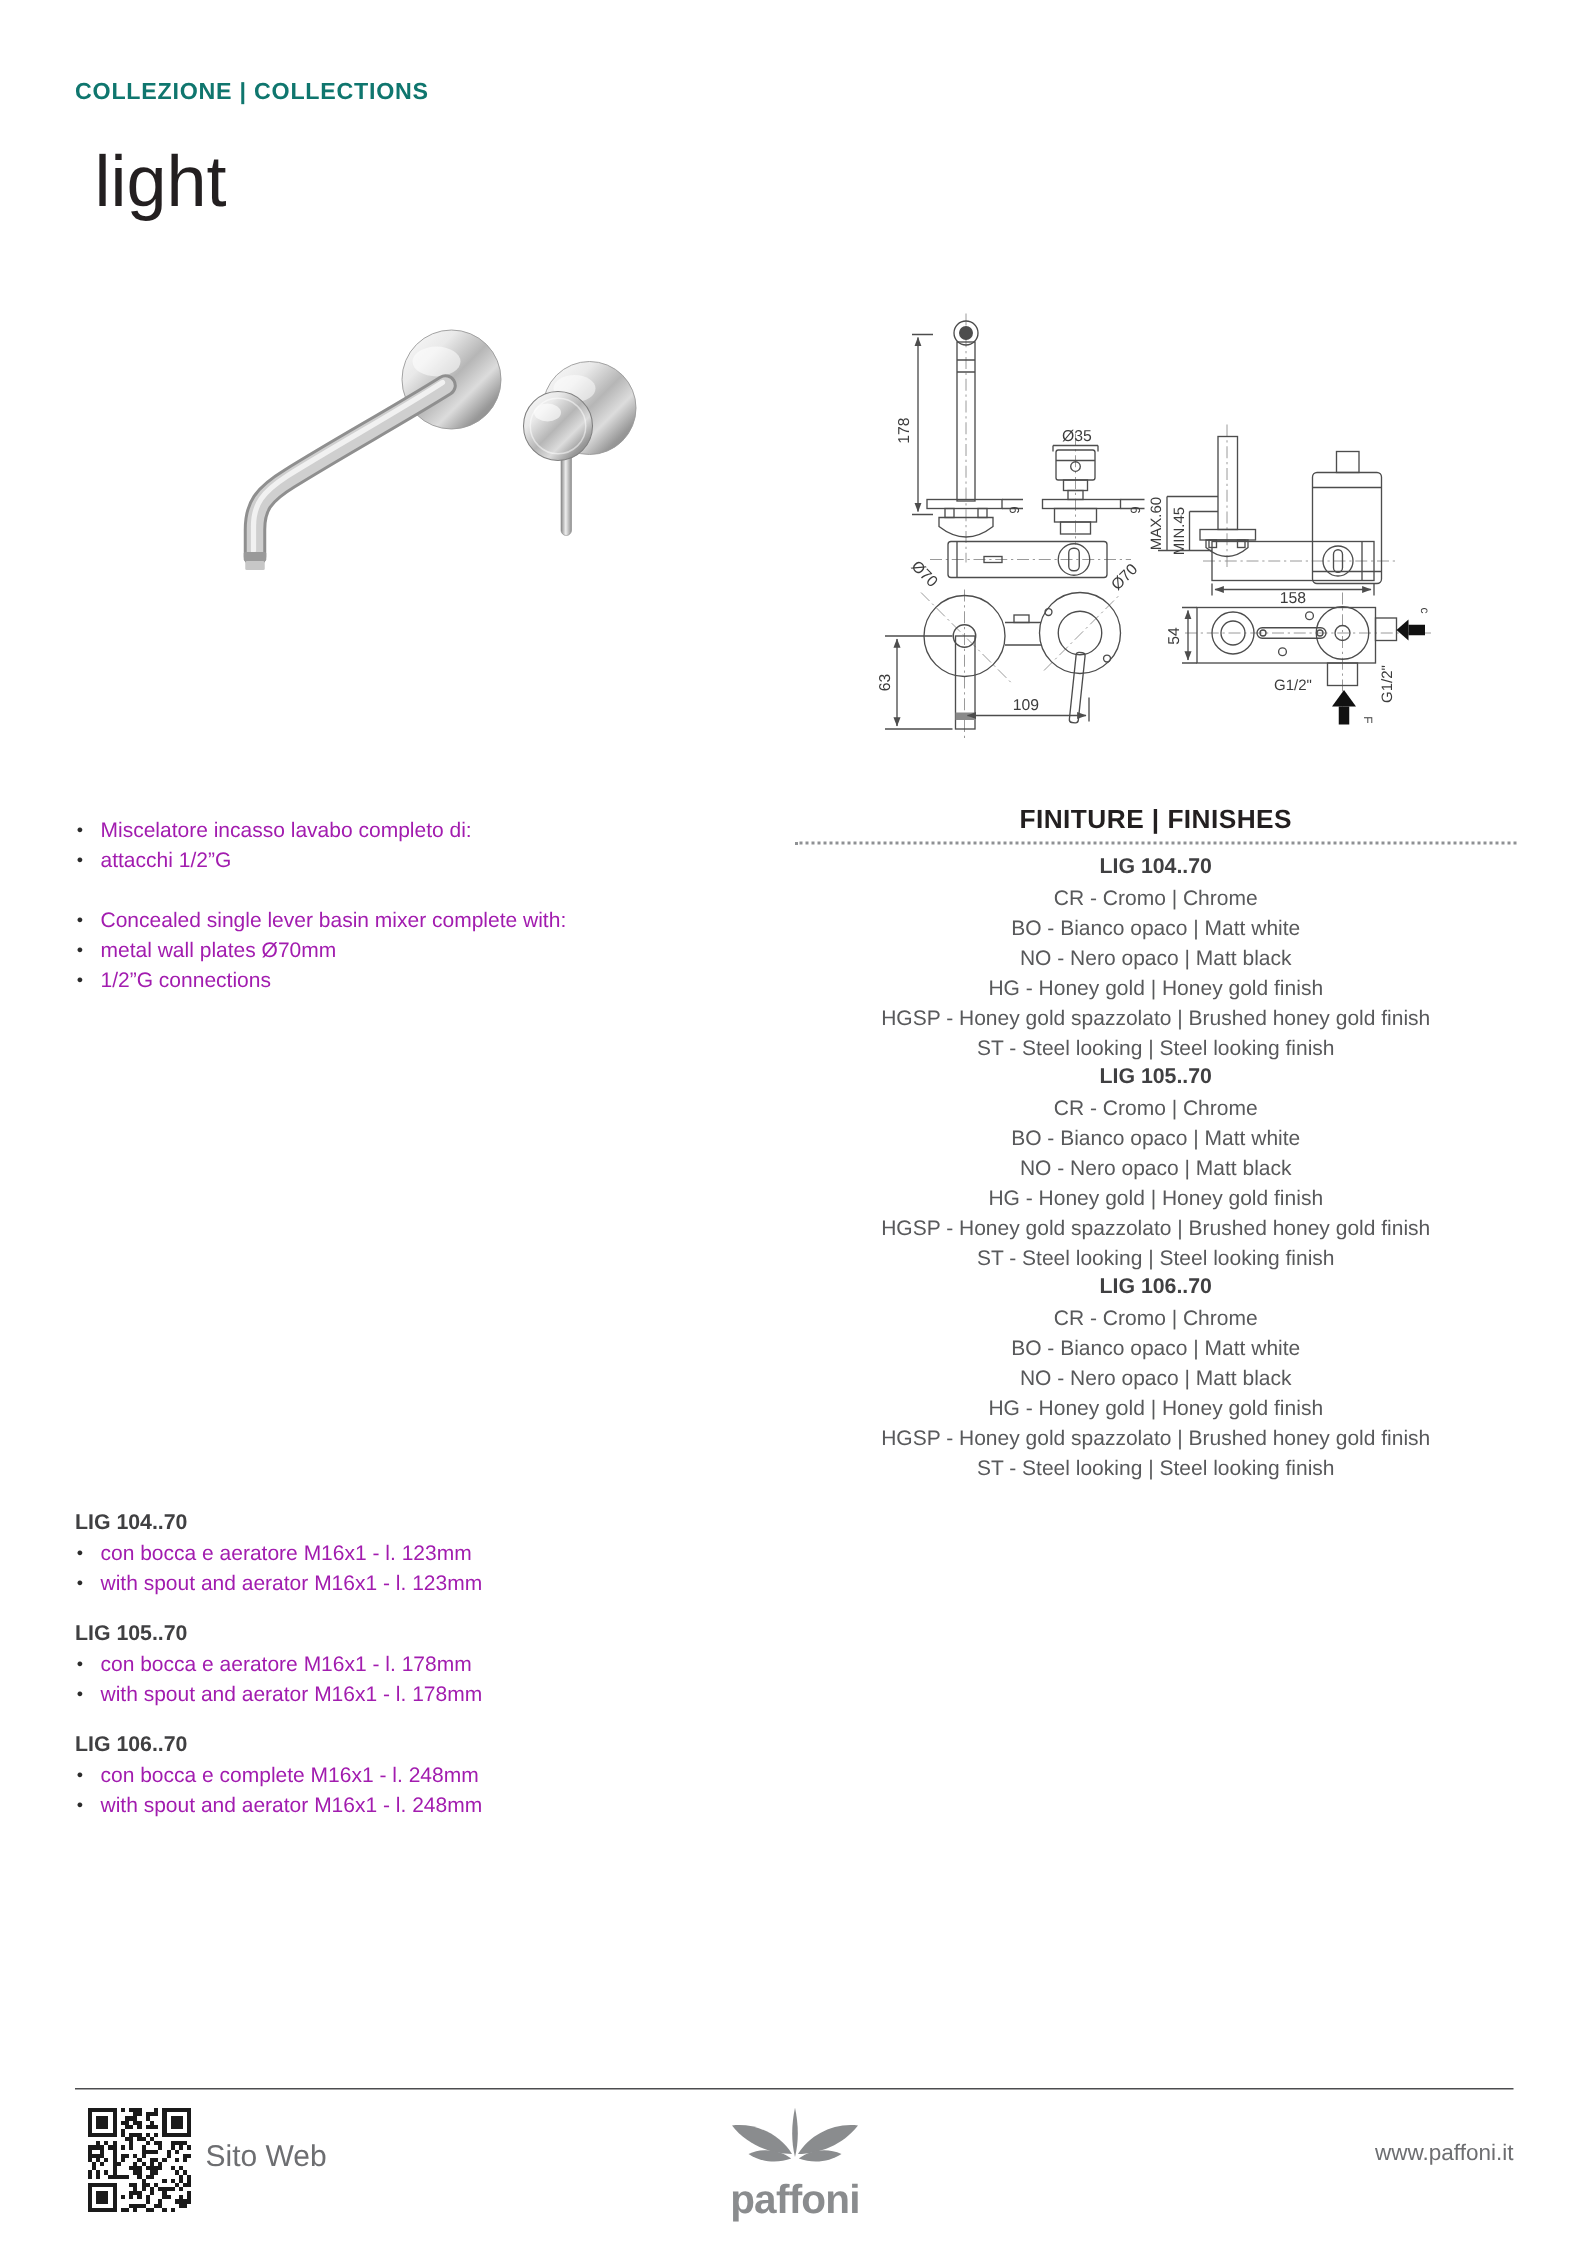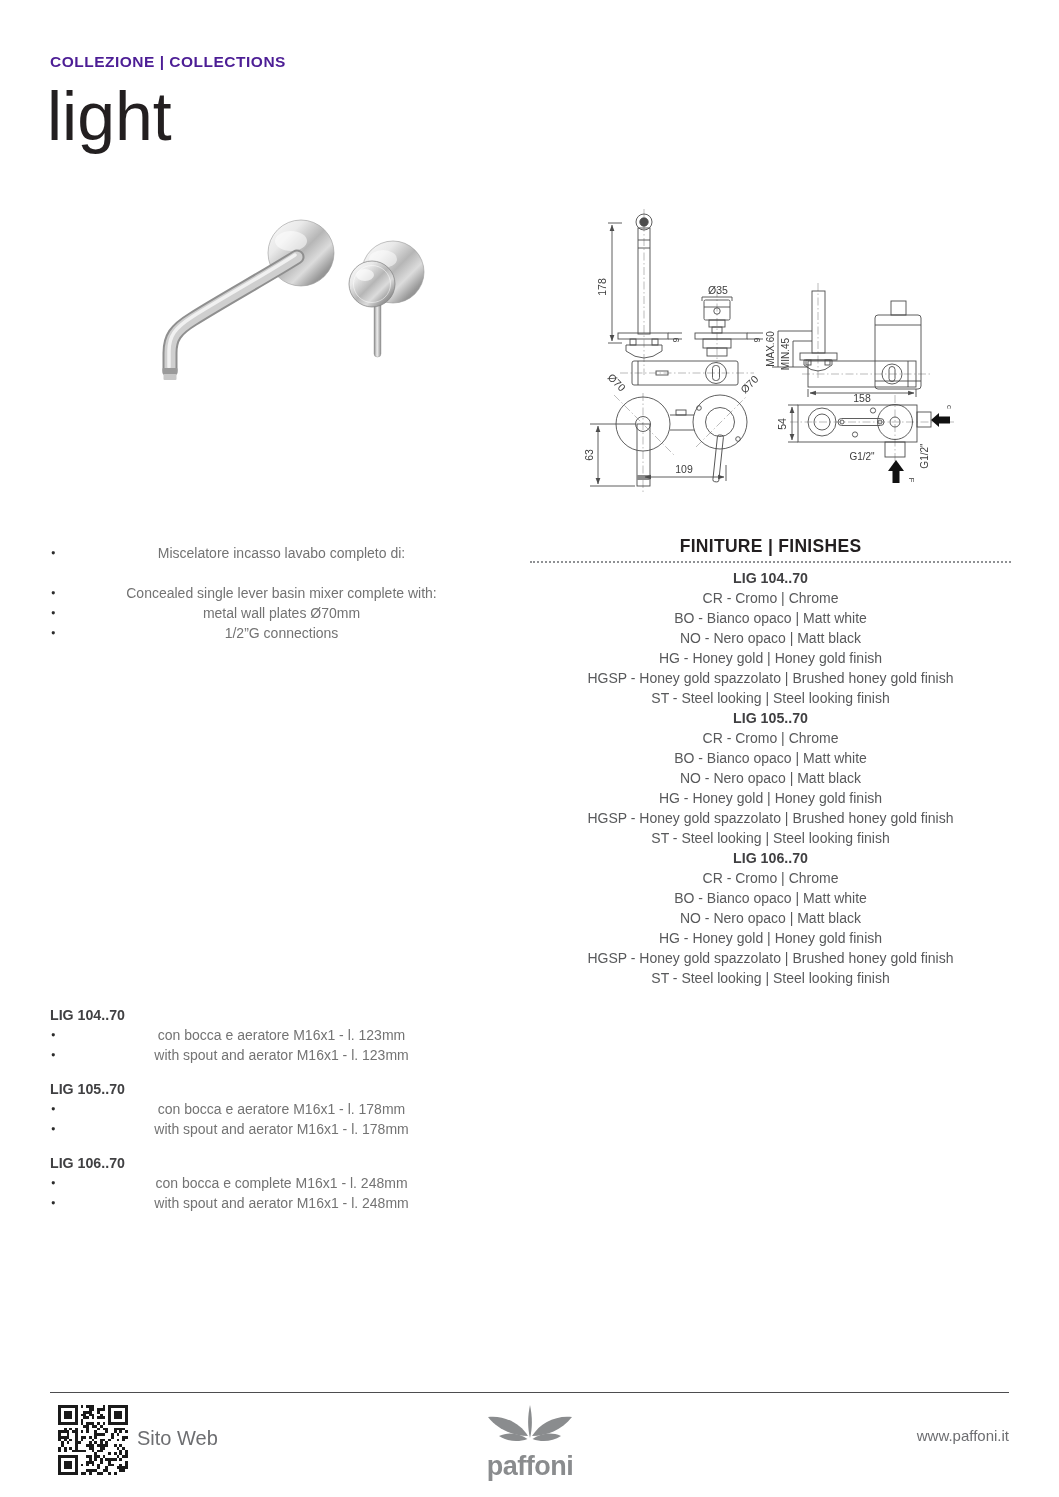--- a/index.html
+++ b/index.html
@@ -1,30 +1,30 @@
 <!DOCTYPE html>
 <html><head>
 <meta charset="utf-8">
 <style>
   html,body{margin:0;padding:0;background:#ffffff;}
   .page{position:relative;width:1059px;height:1497px;background:#fff;overflow:hidden;
         font-family:"Liberation Sans",sans-serif;color:#58595b;}
   .collection-label{position:absolute;left:50px;top:53px;font-size:15.5px;font-weight:700;
-        letter-spacing:.5px;color:#4c1d95;text-align:center;}
-  .title{position:absolute;left:47px;top:82px;margin:0;font-size:68px;font-weight:400;
+        letter-spacing:.5px;color:#0f766e;text-align:center;}
+  .title{position:absolute;left:47px;top:82px;margin:16px;font-size:48px;font-weight:400;
         line-height:1;color:#231f20;letter-spacing:0;}
   .sec{position:absolute;}
   .sec-desc{left:50px;top:536px;width:446px;}
   .sec-fin{left:530px;top:536px;width:481px;text-align:center;}
   .sec-art{left:50px;top:1000px;width:446px;}
   .sec h2{margin:0;font-size:17.5px;font-weight:700;color:#231f20;letter-spacing:.3px;
         line-height:21px;padding-bottom:4px;border-bottom:2px dotted #8f9194;}
   .blist{list-style:none;margin:7px 0 0 0;padding:0;}
   .blist.gap{margin-top:20px;}
-  .blist li{position:relative;font-size:14px;line-height:20px;color:#737373;padding-left:17px;text-align:center;}
+  .blist li{position:relative;font-size:14px;line-height:20px;color:#a21caf;padding-left:17px;}
   .blist li::before{content:"●";position:absolute;left:1px;top:0;font-size:7.5px;line-height:20px;color:#2b2b2b;}
   .code{font-size:14.2px;font-weight:700;color:#404042;line-height:20px;}
   .code.first{margin-top:5px;}
   .code.spaced{margin-top:14px;}
   .opt{font-size:14px;line-height:20px;color:#58595b;}
   .photo-svg{position:absolute;left:125px;top:195px;}
   .draw-svg{position:absolute;left:562px;top:203px;}
   .draw-svg text{font-family:"Liberation Sans",sans-serif;fill:#3c3c3c;}
   .footer-line{position:absolute;left:50px;width:959px;top:1392px;border-top:1px solid #4d4d4f;}
   .qr{position:absolute;left:57px;top:1404px;}
@@ -206,20 +206,21 @@
       <text font-size="10" x="300" y="257">G1/2"</text>
       <text font-size="10" x="366" y="253" transform="rotate(-90 366 253)">G1/2"</text>
       <text font-size="8" x="385" y="204" transform="rotate(90 385 204)">c</text>
       <text font-size="8" x="347" y="277" transform="rotate(90 347 277)">F</text>
     </g>
   </svg>
 
   <section class="sec sec-desc">
     <ul class="blist">
       <li>Miscelatore incasso lavabo completo di:</li>
+      <li>attacchi 1/2”G</li>
     </ul>
     <ul class="blist gap">
       <li>Concealed single lever basin mixer complete with:</li>
       <li>metal wall plates Ø70mm</li>
       <li>1/2”G connections</li>
     </ul>
   </section>
 
   <section class="sec sec-fin">
     <h2>FINITURE | FINISHES</h2>

